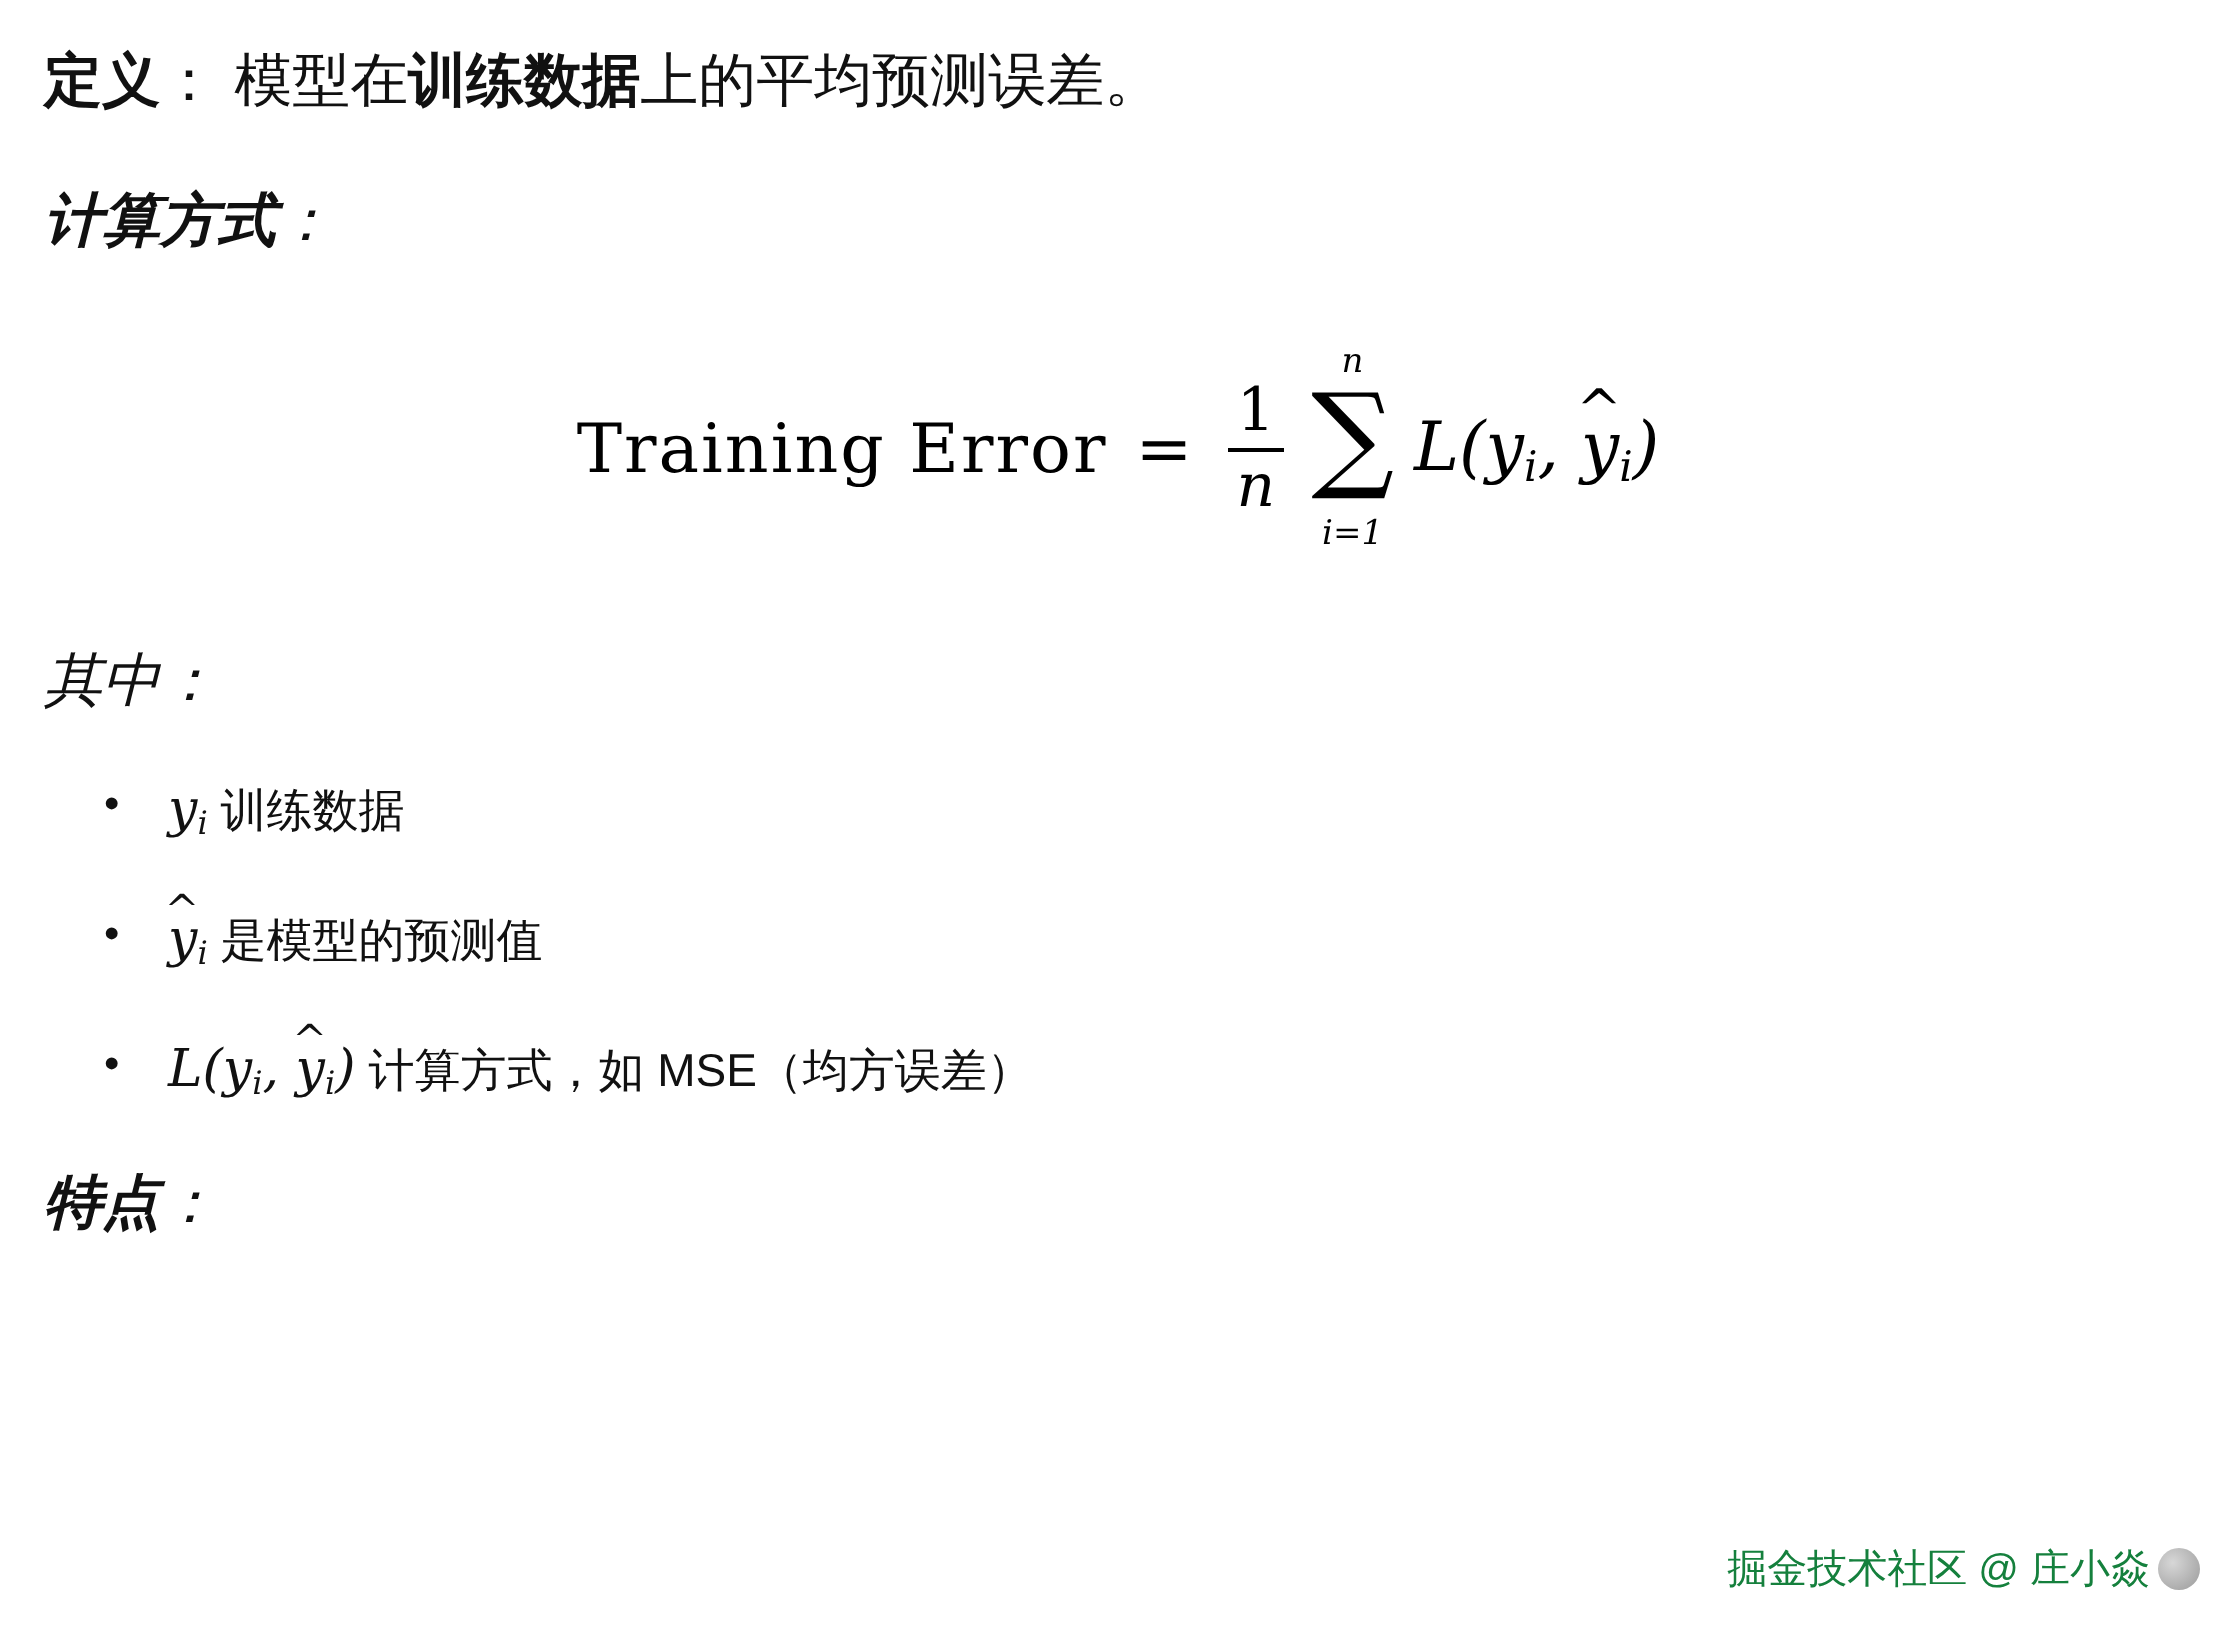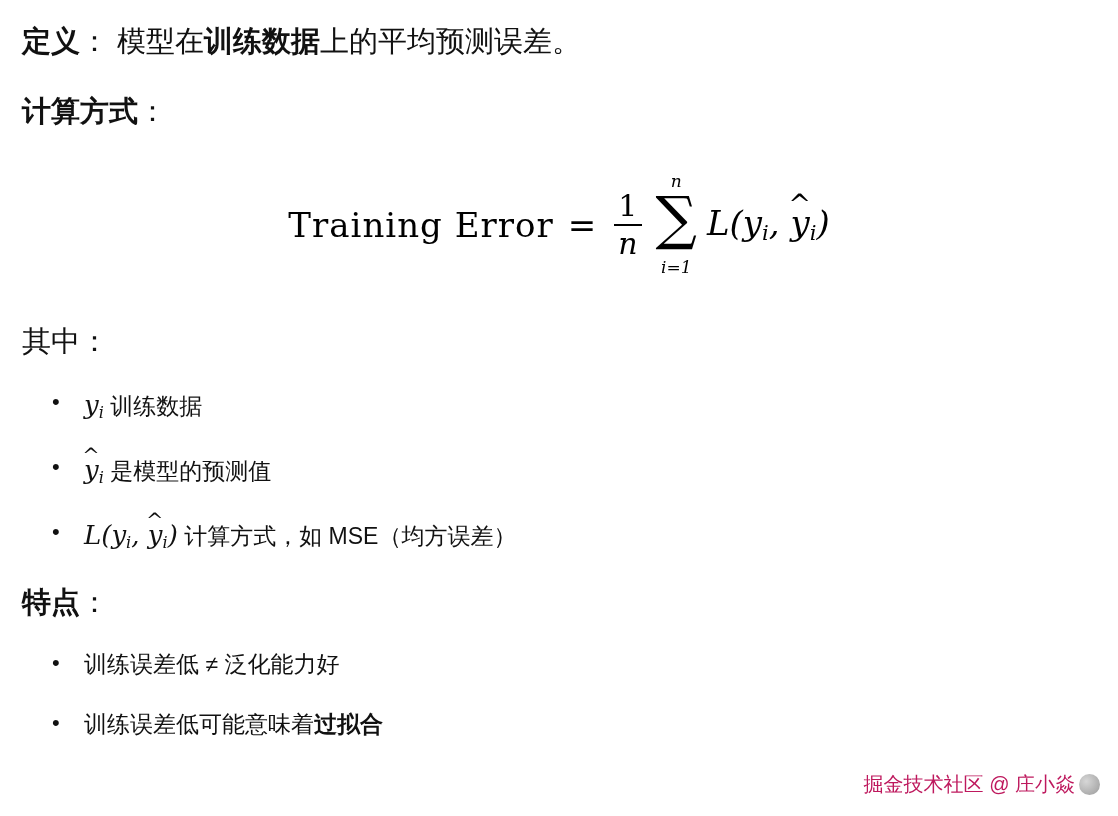--- a/index.html
+++ b/index.html
@@ -23,20 +23,21 @@
     position: relative;
   }
   .para {
     font-size: 29px;
     line-height: 1.5;
     margin: 0 0 26px 0;
     color: #111111;
   }
   .para.tight {
     margin-bottom: 22px;
+    font-style: italic;
   }
   .bold {
     font-weight: bold;
   }
   .formula-block {
     margin: 40px 0 44px 0;
     text-align: center;
   }
   .eq {
     display: inline-flex;
@@ -158,21 +159,21 @@
     font-family: "DejaVu Serif", "Liberation Serif", serif;
     font-style: italic;
     font-size: 26px;
     text-align: right;
   }
   .watermark {
     position: absolute;
     right: 18px;
     bottom: 18px;
     font-size: 20px;
-    color: #be185d;
+    color: #15803d;
     font-family: "Liberation Sans", sans-serif;
     white-space: nowrap;
   }
   .wm-avatar {
     display: inline-block;
     width: 21px;
     height: 21px;
     border-radius: 50%;
     background: radial-gradient(circle at 35% 35%, #d7d7d7, #9a9a9a);
     vertical-align: -4px;
@@ -226,26 +227,18 @@
     </li>
     <li>
       <span class="inlinemath">L(y<sub class="it">i</sub>, <span class="hatvar"><span class="hat">^</span>y</span><sub class="it">i</sub>)</span><span> 计算方式，如 MSE（均方误差）</span>
     </li>
   </ul>
 
   <p class="para tight">
     <span class="bold">特点</span><span>：</span>
   </p>
 
-  <ul class="bullets">
-    <li>
-      <span>训练误差低 ≠ 泛化能力好</span>
-    </li>
-    <li>
-      <span>训练误差低可能意味着</span><span class="bold">过拟合</span>
-    </li>
-  </ul>
 
   <div class="watermark">
     <span>掘金技术社区 @ 庄小焱</span><span class="wm-avatar"></span>
   </div>
 
 </div>
 
 </body></html>

